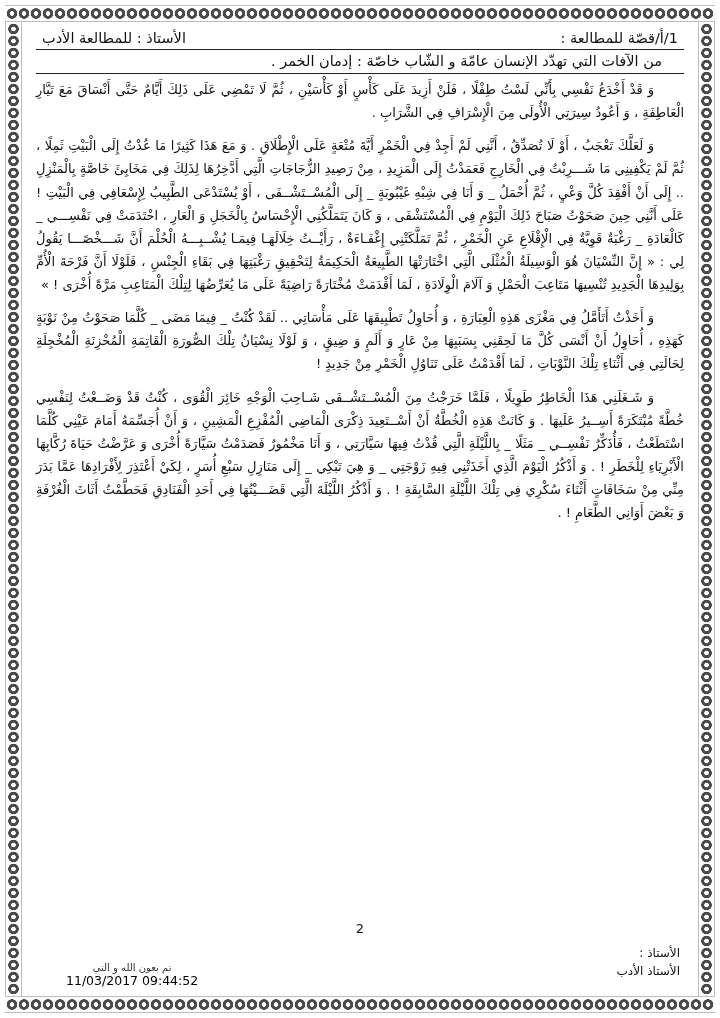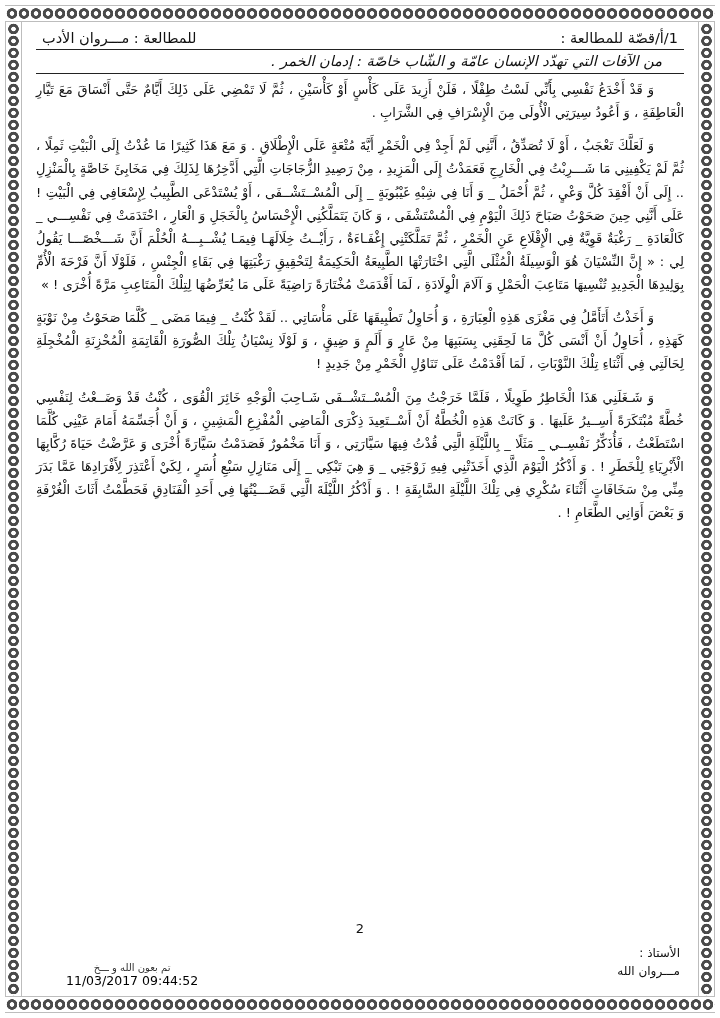--- a/index.html
+++ b/index.html
@@ -44,21 +44,20 @@
     justify-content:space-between;
     align-items:flex-end;
     font-size:14.5px;
     padding:0 6px 3px 6px;
     border-bottom:1px solid #222;
   }
   .hdr-row2 {
     font-size:14.5px;
     padding:3px 22px 4px 6px;
     border-bottom:1px solid #222;
-    font-style:italic;
   }
   .body-text {
     margin-top:4px;
     font-size:13px;
     line-height:1.78;
     text-align:justify;
   }
   .body-text p {
     margin:0 0 10px 0;
     text-indent:30px;
@@ -93,39 +92,39 @@
 
   <div class="band band-h band-top"></div>
   <div class="band band-h band-bottom"></div>
   <div class="band band-v band-left"></div>
   <div class="band band-v band-right"></div>
 
   <div class="content">
 
     <div class="hdr-row1">
       <span>1/أ/قصّة للمطالعة :</span>
-      <span>للمطالعة : مـــروان الأدب</span>
+      <span>الأستاذ : للمطالعة الأدب</span>
     </div>
     <div class="hdr-row2">
       <span>من الآفات التي تهدّد الإنسان عامّة و الشّاب خاصّة : إدمان الخمر .</span>
     </div>
 
     <div class="body-text">
       <p>وَ قَدْ أَخْدَعُ نَفْسِي بِأَنِّي لَسْتُ طِفْلًا ، فَلَنْ أَزِيدَ عَلَى كَأْسٍ أَوْ كَأْسَيْنِ ، ثُمَّ لَا تَمْضِي عَلَى ذَلِكَ أَيَّامٌ حَتَّى أَنْسَاقَ مَعَ تَيَّارِ الْعَاطِفَةِ ، وَ أَعُودُ سِيرَتِي الْأُولَى مِنَ الْإِسْرَافِ فِي الشَّرَابِ .</p>
       <p>وَ لَعَلَّكَ تَعْجَبُ ، أَوْ لَا تُصَدِّقُ ، أَنَّنِي لَمْ أَجِدْ فِي الْخَمْرِ أَيَّةَ مُتْعَةٍ عَلَى الْإِطْلَاقِ . وَ مَعَ هَذَا كَثِيرًا مَا عُدْتُ إِلَى الْبَيْتِ ثَمِلًا ، ثُمَّ لَمْ يَكْفِينِي مَا شَـــرِبْتُ فِي الْخَارِجِ فَعَمَدْتُ إِلَى الْمَزِيدِ ، مِنْ رَصِيدِ الزُّجَاجَاتِ الَّتِي أَدَّخِرُهَا لِذَلِكَ فِي مَخَابِئَ  خَاصَّةٍ  بِالْمَنْزِلِ .. إِلَى أَنْ أَفْقِدَ كُلَّ وَعْيٍ ، ثُمَّ أُحْمَلُ _ وَ أَنَا فِي شِبْهِ غَيْبُوبَةٍ _ إِلَى الْمُسْــتَشْــفَى ، أَوْ يُسْتَدْعَى الطَّبِيبُ لِإِسْعَافِي فِي الْبَيْتِ ! عَلَى أَنَّنِي حِينَ صَحَوْتُ صَبَاحَ ذَلِكَ الْيَوْمِ فِي الْمُسْتَشْفَى ، وَ كَانَ يَتَمَلَّكُنِي الْإِحْسَاسُ بِالْخَجَلِ وَ الْعَارِ ، احْتَدَمَتْ فِي نَفْسِـــي _ كَالْعَادَةِ _ رَغْبَةٌ قَوِيَّةٌ فِي الْإِقْلَاعِ عَنِ الْخَمْرِ ، ثُمَّ تَمَلَّكَتْنِي إِغْفَـاءَةٌ ، رَأَيْــتُ خِلَالَهَـا فِيمَـا يُشْــبِـــهُ الْحُلْمَ أَنَّ شَـــخْصًـــا يَقُولُ لِي : « إِنَّ النِّسْيَانَ هُوَ الْوَسِيلَةُ الْمُثْلَى الَّتِي اخْتَارَتْهَا الطَّبِيعَةُ الْحَكِيمَةُ لِتَحْقِيقِ رَغْبَتِهَا فِي بَقَاءِ الْجِنْسِ ، فَلَوْلَا أَنَّ فَرْحَةَ الْأُمِّ بِوَلِيدِهَا الْجَدِيدِ  تُنْسِيهَا مَتَاعِبَ الْحَمْلِ وَ آلَامَ الْوِلَادَةِ ، لَمَا أَقْدَمَتْ مُخْتَارَةً رَاضِيَةً عَلَى مَا يُعَرِّضُهَا لِتِلْكَ الْمَتَاعِبِ مَرَّةً أُخْرَى ! »</p>
       <p>وَ أَخَذْتُ أَتَأَمَّلُ فِي مَغْزَى هَذِهِ الْعِبَارَةِ ، وَ أُحَاوِلُ تَطْبِيقَهَا عَلَى مَأْسَاتِي .. لَقَدْ كُنْتُ _ فِيمَا مَضَى _ كُلَّمَا صَحَوْتُ مِنْ نَوْبَةٍ كَهَذِهِ ، أُحَاوِلُ أَنْ أَنْسَى كُلَّ مَا لَحِقَنِي بِسَبَبِهَا مِنْ عَارٍ وَ أَلَمٍ وَ ضِيقٍ ، وَ لَوْلَا نِسْيَانُ تِلْكَ الصُّورَةِ الْقَاتِمَةِ الْمُحْزِنَةِ الْمُخْجِلَةِ لِحَالَتِي فِي أَثْنَاءِ تِلْكَ النَّوْبَاتِ ، لَمَا أَقْدَمْتُ عَلَى تَنَاوُلِ الْخَمْرِ مِنْ جَدِيدٍ !</p>
       <p>وَ شَـغَلَنِي هَذَا الْخَاطِرُ طَوِيلًا ، فَلَمَّا خَرَجْتُ مِنَ الْمُسْــتَشْــفَى شَـاحِبَ الْوَجْهِ خَائِرَ الْقُوَى ، كُنْتُ قَدْ وَضَــعْتُ لِنَفْسِي خُطَّةً مُبْتَكَرَةً أَسِــيرُ عَلَيهَا . وَ كَانَتْ هَذِهِ الْخُطَّةُ أَنْ أَسْــتَعِيدَ ذِكْرَى الْمَاضِي الْمُفْزِعِ الْمَشِينِ ، وَ أَنْ أُجَسِّمَهُ أَمَامَ عَيْنِي كُلَّمَا اسْتَطَعْتُ ، فَأُذَكِّرُ نَفْسِــي _ مَثَلًا _ بِاللَّيْلَةِ الَّتِي قُدْتُ فِيهَا سَيَّارَتِي ، وَ أَنَا مَخْمُورٌ فَصَدَمْتُ سَيَّارَةً أُخْرَى وَ عَرَّضْتُ حَيَاةَ رُكَّابِهَا الْأَبْرِيَاءِ لِلْخَطَرِ ! . وَ أَذْكُرُ الْيَوْمَ الَّذِي أَخَذَتْنِي فِيهِ زَوْجَتِي _ وَ هِيَ تَبْكِي _ إِلَى مَنَازِلِ سَبْعِ أُسَرٍ ، لِكَيْ أَعْتَذِرَ لِأَفْرَادِهَا عَمَّا بَدَرَ مِنِّي مِنْ سَخَافَاتٍ أَثْنَاءَ سُكْرِي فِي تِلْكَ اللَّيْلَةِ السَّابِقَةِ ! . وَ أَذْكُرُ اللَّيْلَةَ الَّتِي قَضَـــيْتُهَا فِي أَحَدِ الْفَنَادِقِ فَحَطَّمْتُ أَثَاثَ الْغُرْفَةِ وَ بَعْضَ أَوَانِي الطَّعَامِ ! .</p>
     </div>
 
     <div class="page-number">2</div>
 
     <div class="footer-left">
-      <div class="blessing">تم بعون الله و ـــخ</div>
+      <div class="blessing">تم بعون الله و التي</div>
       <div class="stamp">11/03/2017 09:44:52</div>
     </div>
 
     <div class="footer-right">
       <div>الأستاذ :</div>
-      <div>مـــروان الله</div>
+      <div>الأستاذ الأدب</div>
     </div>
 
   </div>
 </div>
 
 </body></html>

